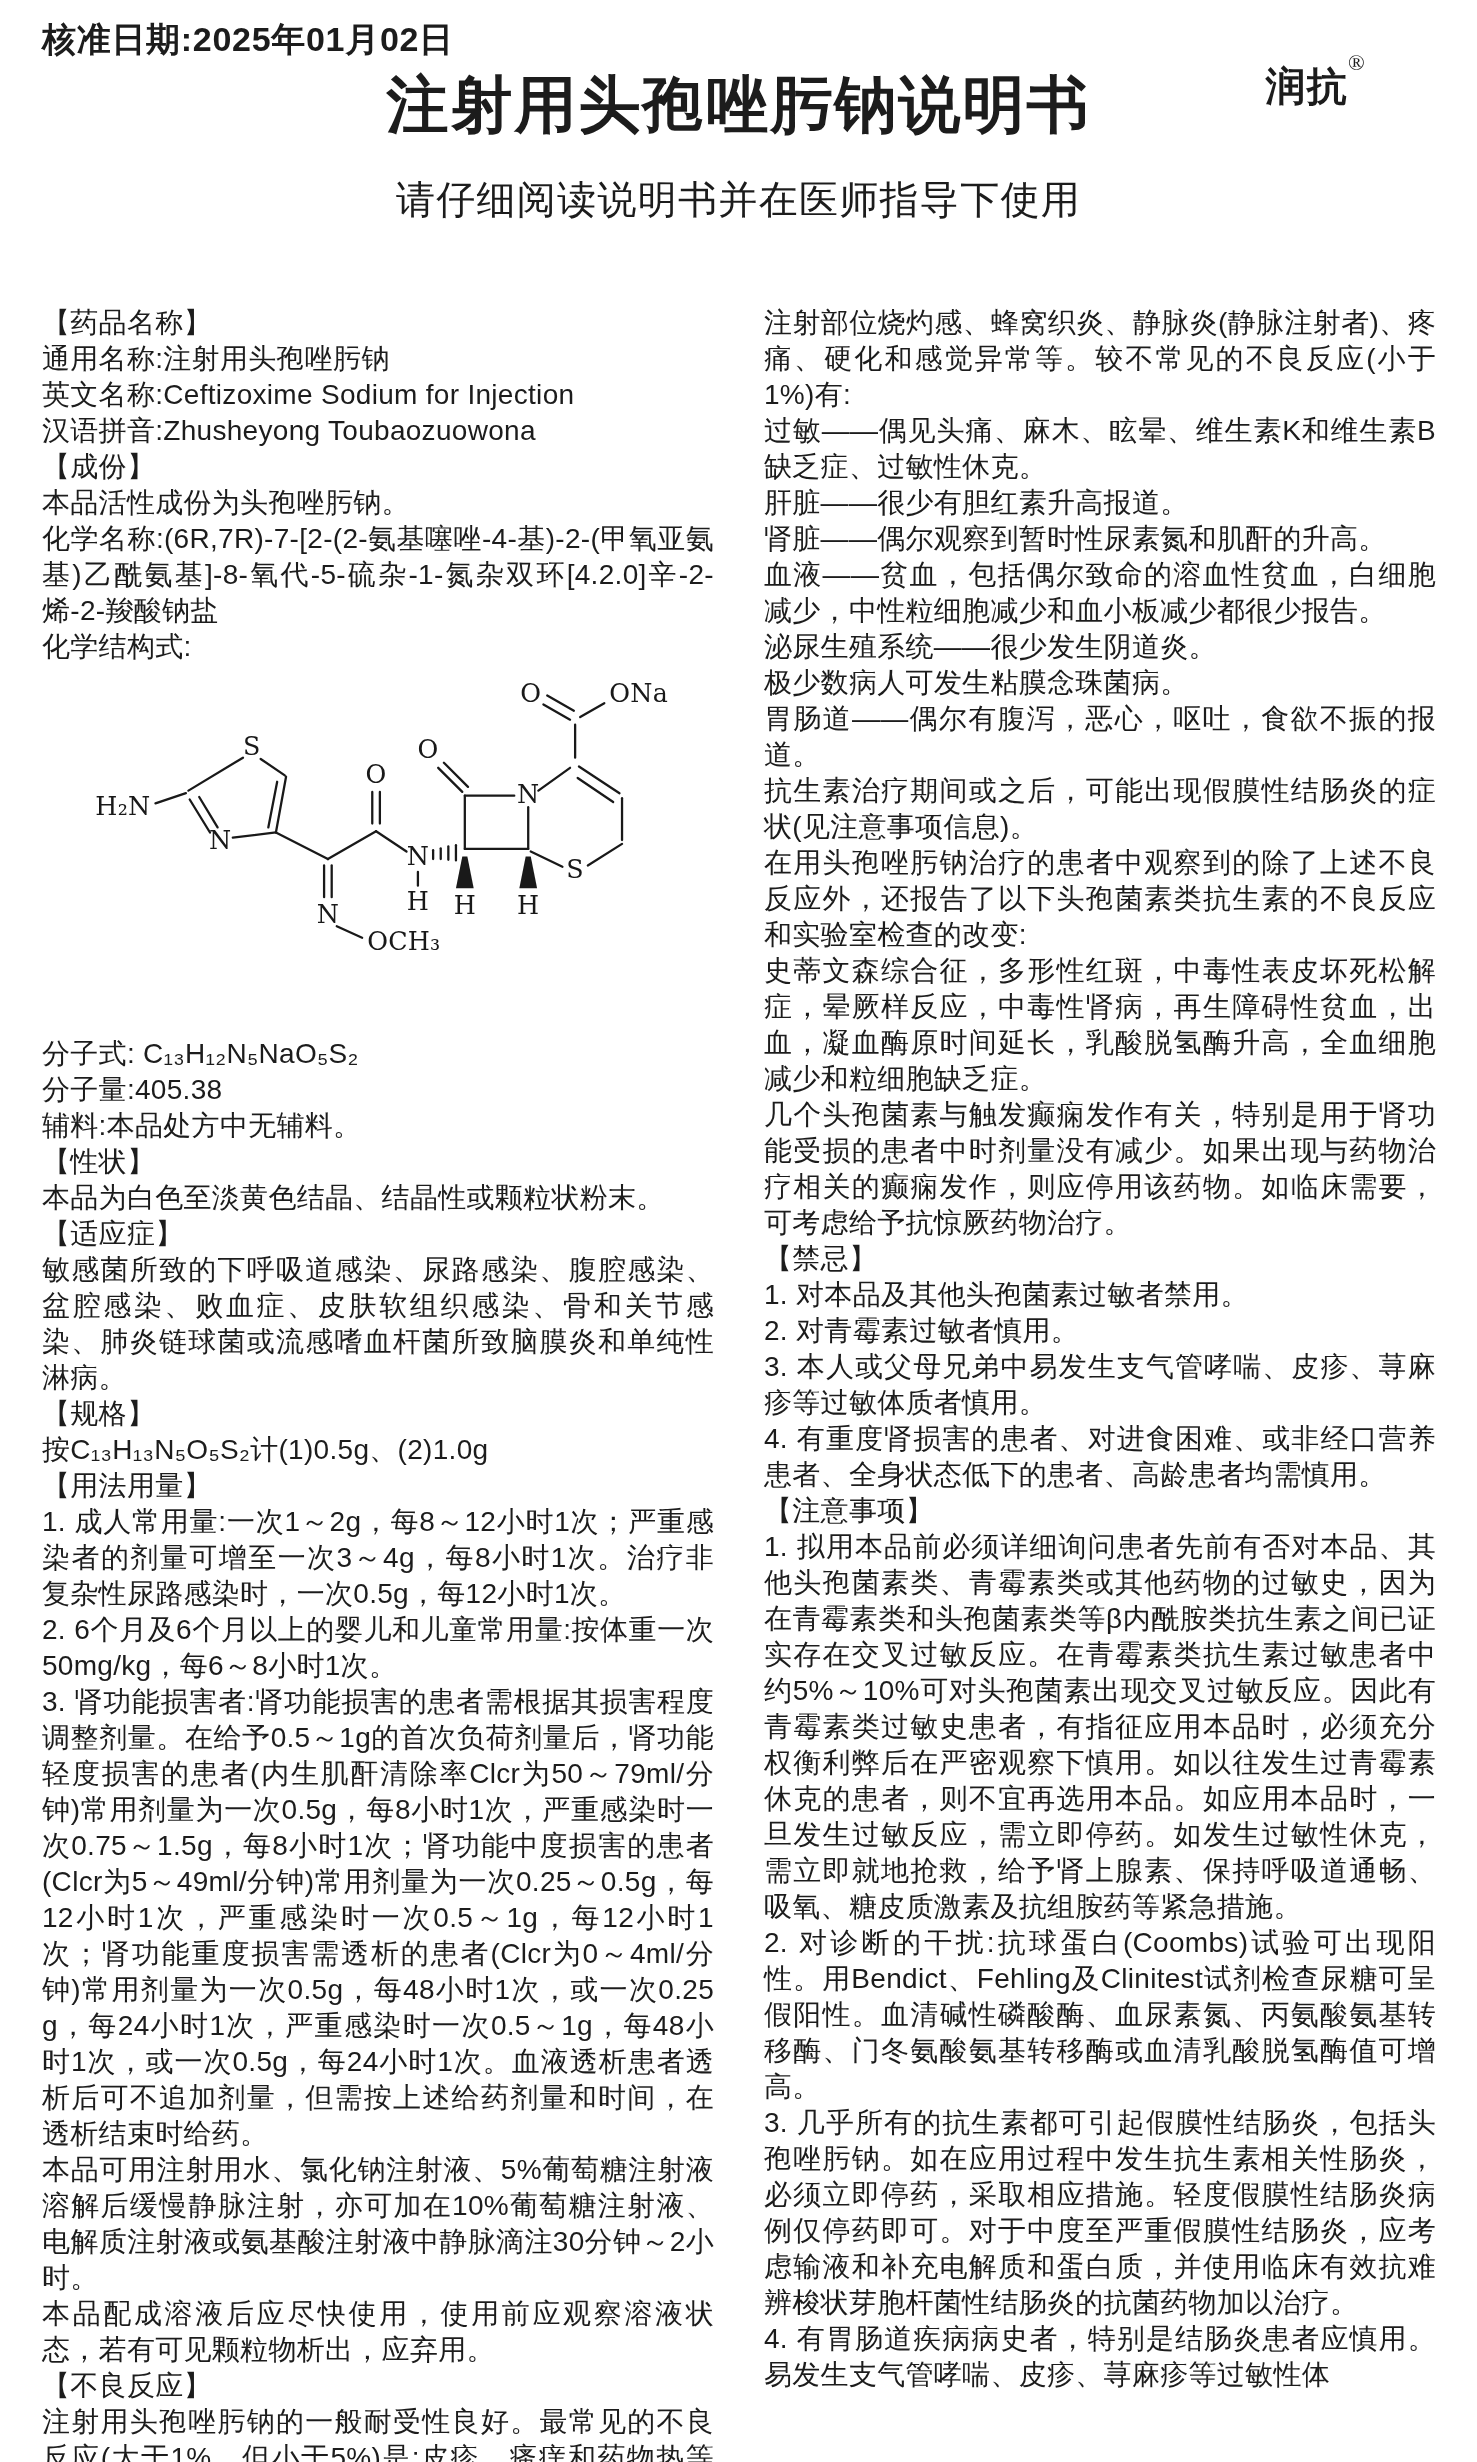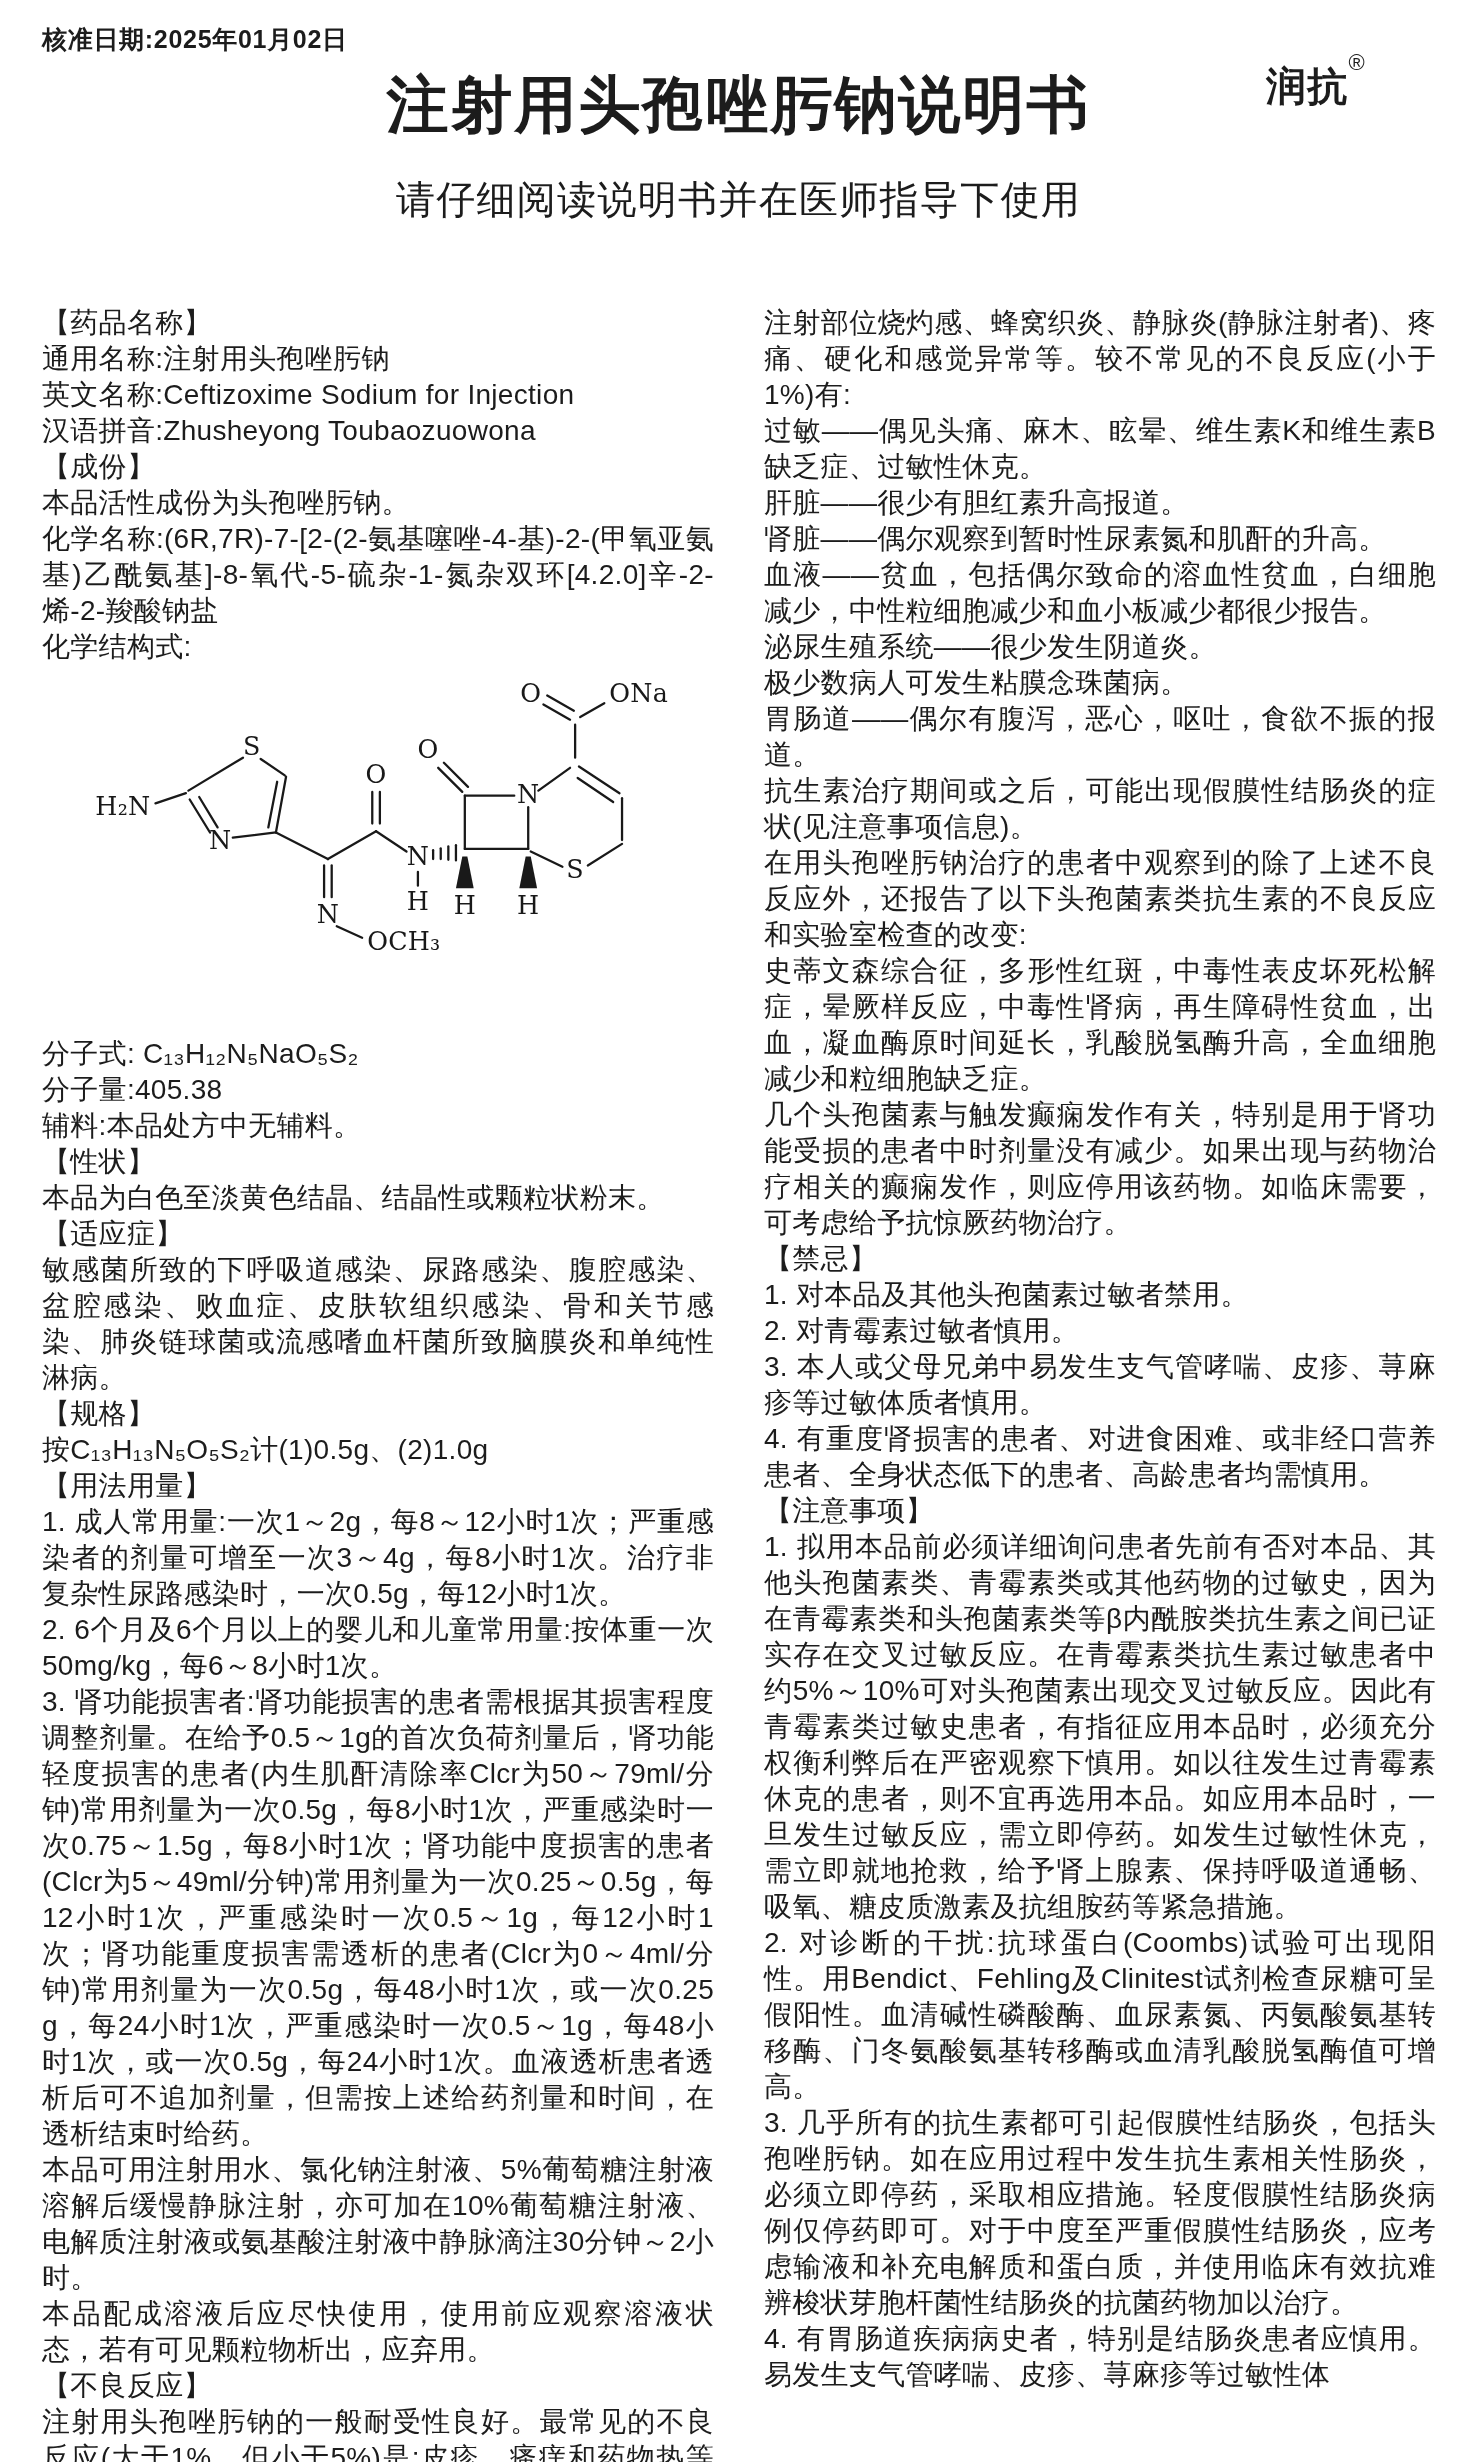--- a/index.html
+++ b/index.html
@@ -13,30 +13,30 @@
     height: 2462px;
     background: #ffffff;
     color: #1c1c1c;
     font-family: "Liberation Sans", "DejaVu Sans", sans-serif;
     overflow: hidden;
   }
   .dates {
     position: absolute;
     top: 18px;
     left: 42px;
-    font-size: 25px;
+    font-size: 34px;
     font-weight: bold;
     line-height: 42px;
     letter-spacing: 0.7px;
   }
   .brand {
     position: absolute;
     top: 50px;
     right: 111px;
-    font-family: Liberation Sans, sans-serif;
+    font-family: Liberation Serif, serif;
     font-size: 40px;
     font-weight: bold;
     letter-spacing: 1.3px;
   }
   .brand sup {
     font-size: 22px;
     font-weight: normal;
     vertical-align: 30px;
   }
   .doc-title {

